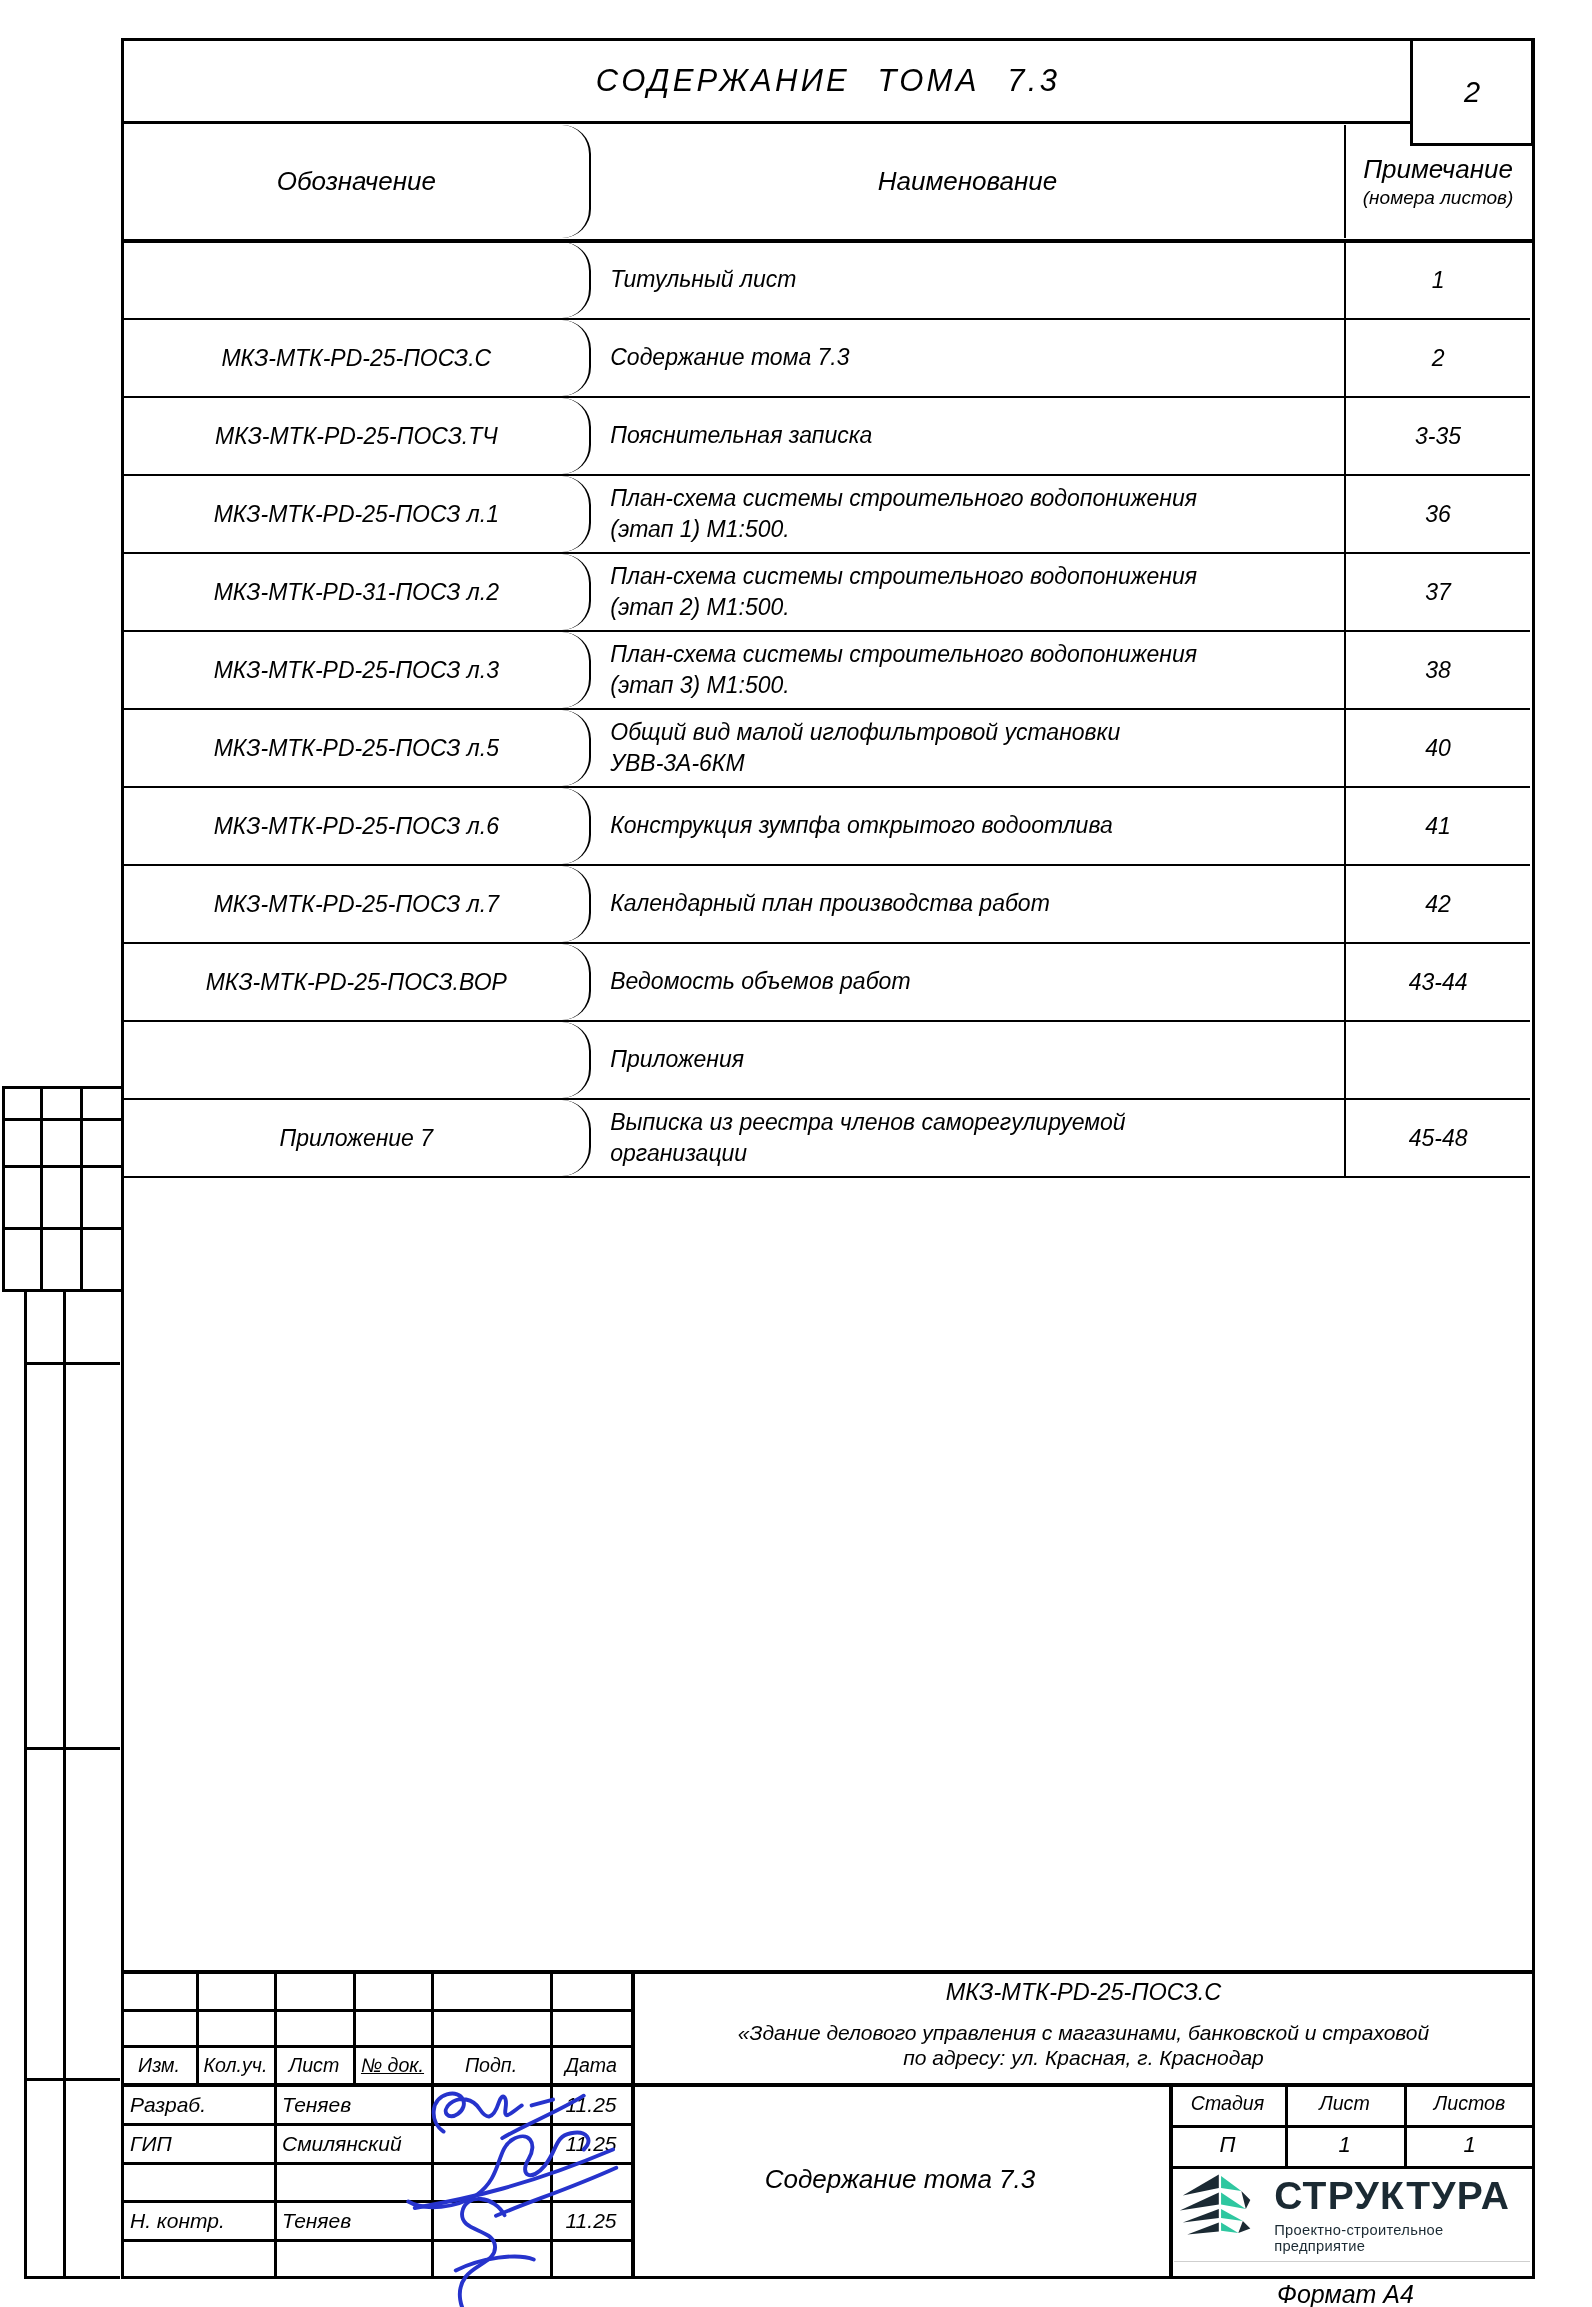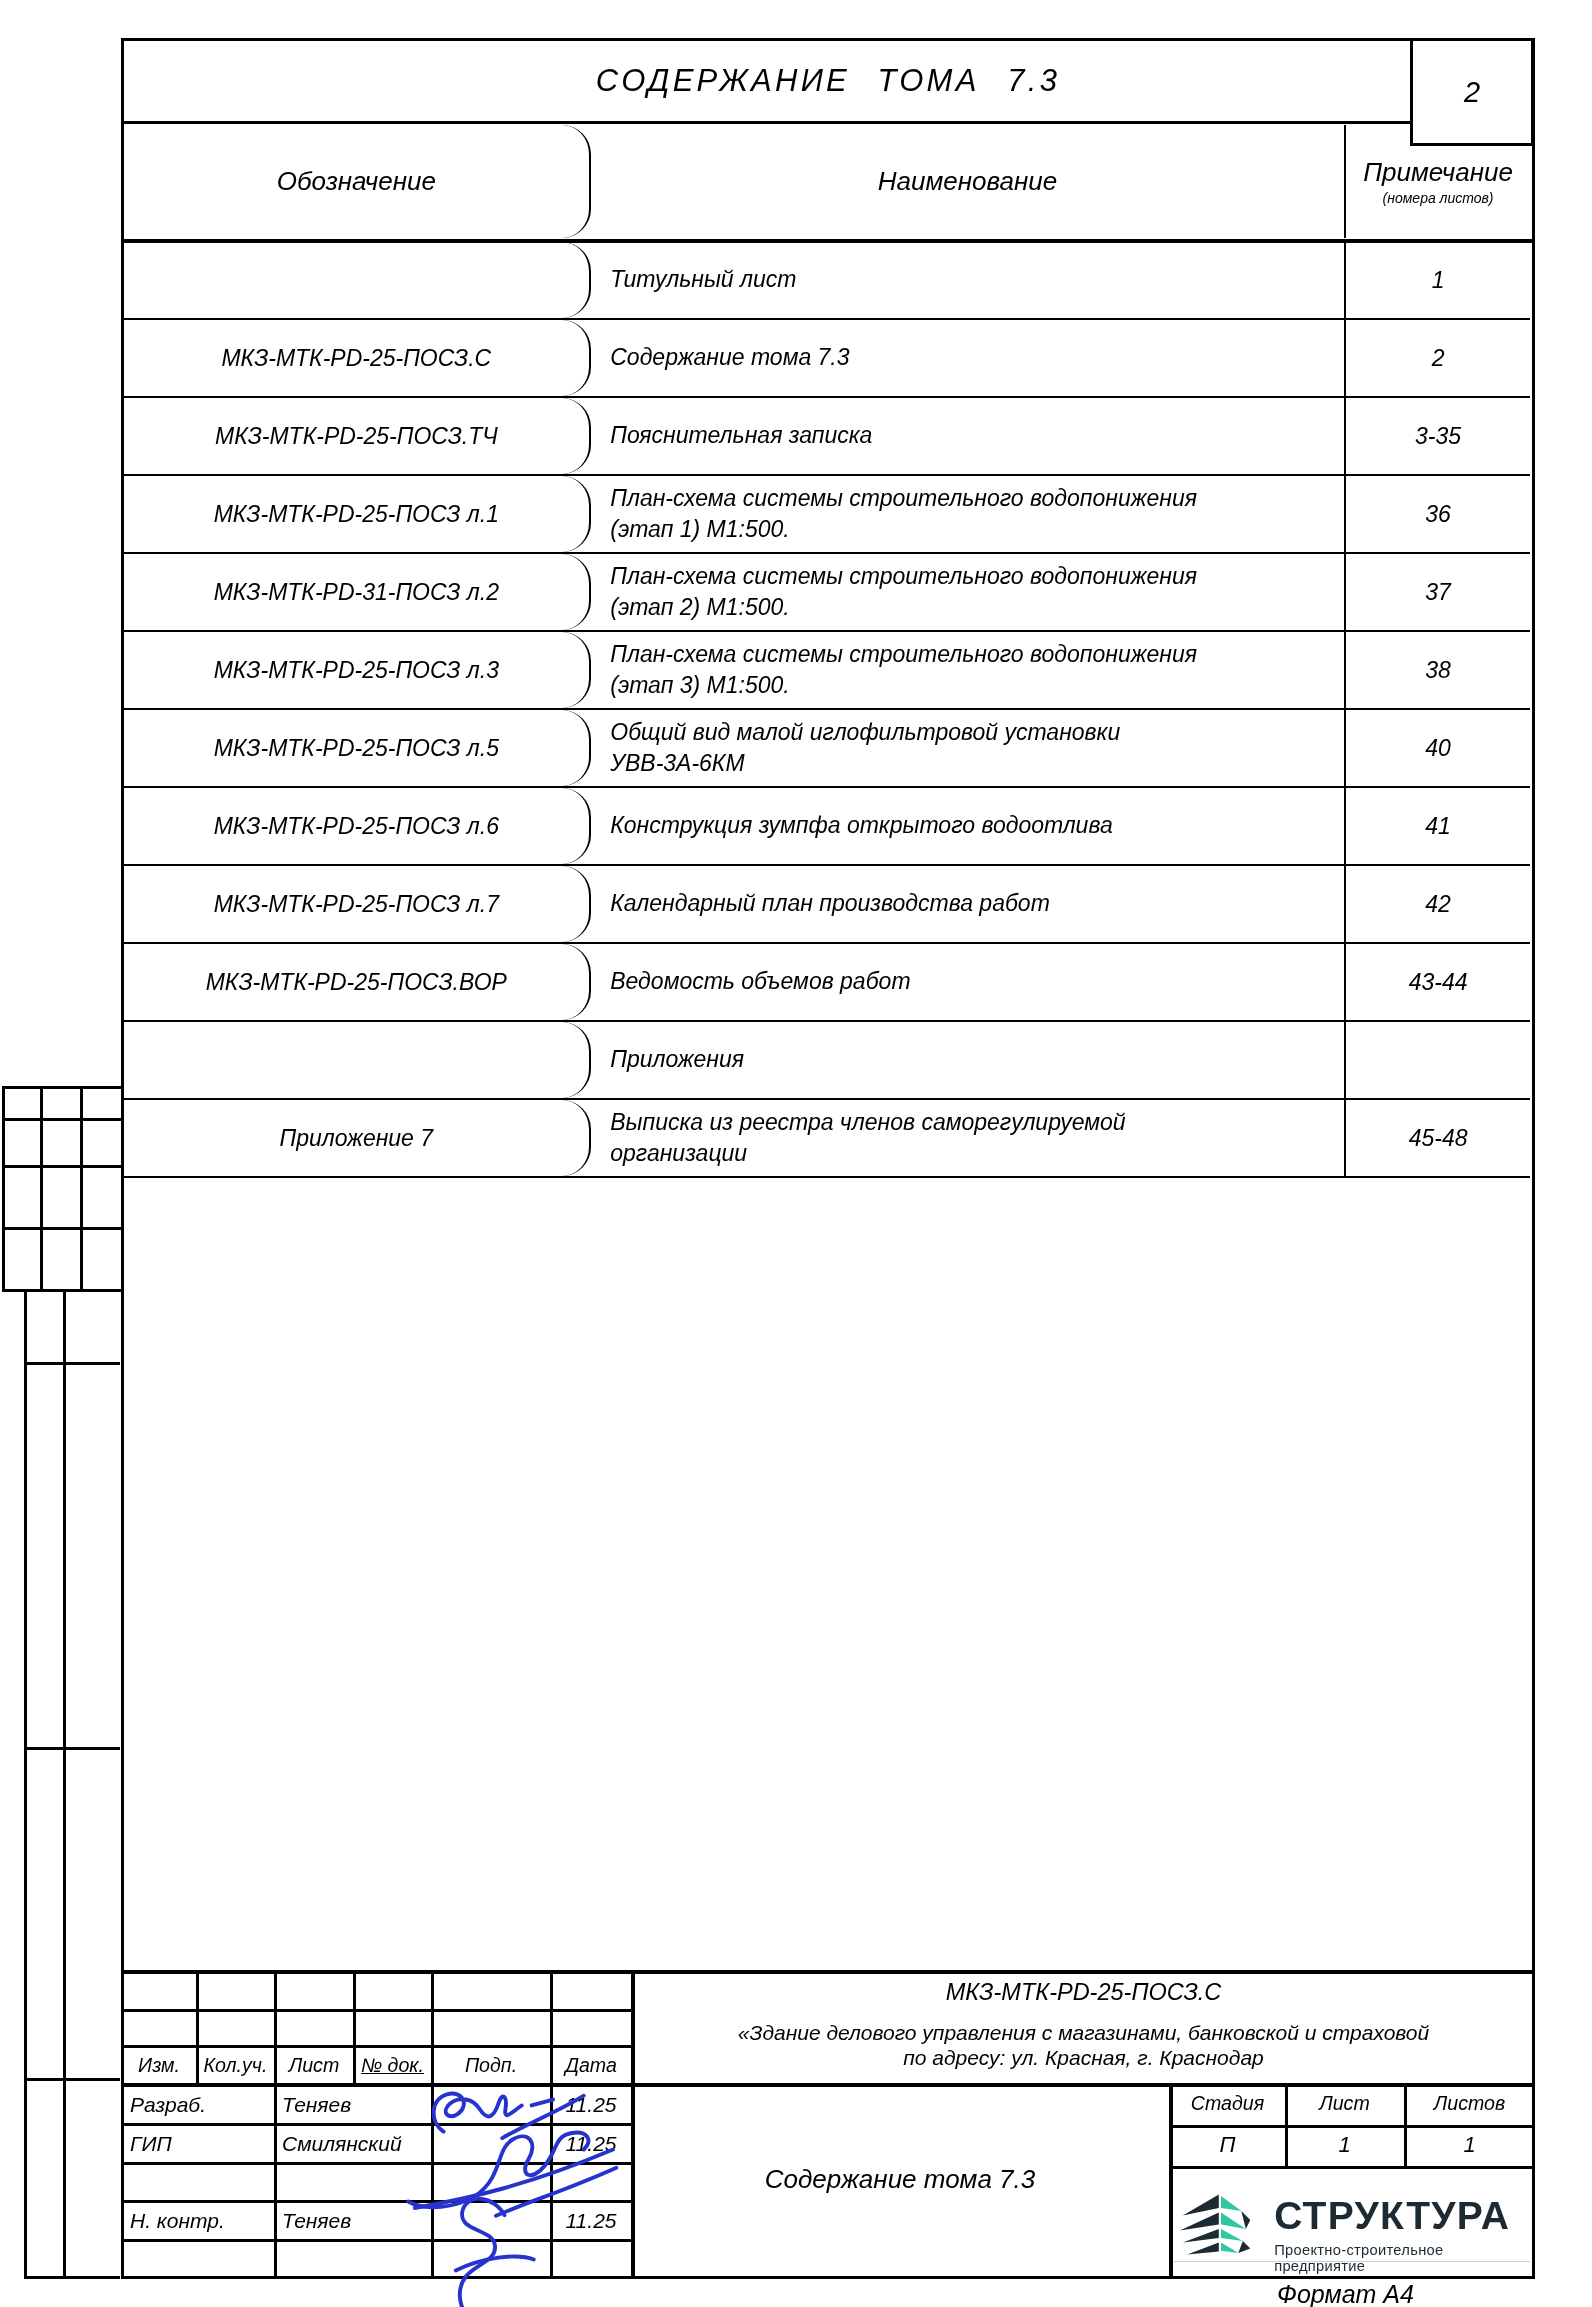--- a/index.html
+++ b/index.html
@@ -20,32 +20,32 @@
            font-style:italic;font-size:29px;}
   
   .thead{position:absolute;left:124px;top:125px;width:1406px;height:113px;display:flex;}
   .tbody{position:absolute;left:124px;top:242px;width:1406px;}
   .toc-row{display:flex;height:78px;border-bottom:2.6px solid #000;box-sizing:border-box;}
   .c1{width:467px;border-right:2.6px solid #000;box-sizing:border-box;border-radius:29px;}
   .c2{width:756px;border-right:2.6px solid #000;box-sizing:border-box;}
   .c3{width:184px;text-align:right;}
   .hc{display:flex;flex-direction:column;align-items:center;justify-content:center;
       font-style:italic;font-size:26px;}
-  .hc .sub{font-size:14px;margin-top:2.6px;}
+  .hc .sub{font-size:19px;margin-top:2.6px;}
   .toc-cell{display:flex;align-items:center;justify-content:center;
             font-style:italic;font-size:23px;text-align:center;}
   .toc-cell.name{justify-content:flex-start;text-align:left;padding-left:19.6px;
                  padding-right:10.4px;white-space:pre-line;line-height:1.35;}
   
   .s30{font-size:19.6px;} .s32{font-size:21px;} .s34{font-size:22px;}
   .s36{font-size:23.5px;} .s40{font-size:26px;}
   .namelines{flex-direction:column;line-height:1.18;font-size:21px;}
   .sig{position:absolute;z-index:5;}
   .logo{position:absolute;left:1173px;top:2170px;width:357px;height:90px;
-        display:flex;align-items:center;z-index:2;margin-top:20px;}
+        display:flex;align-items:center;z-index:2;}
   .logo-text{display:flex;flex-direction:column;margin-left:6.5px;}
   .logo-name{font-size:39px;font-weight:800;letter-spacing:1.3px;color:var(--logo-dark);
              font-style:normal;line-height:1;}
   .logo-tag{font-size:14.7px;color:var(--logo-dark);font-style:normal;margin-top:6.5px;
             letter-spacing:0.3px;}
   .grayline{position:absolute;left:1174px;top:2261px;width:356px;height:1.3px;background:#cfcfcf;}
 </style>
 </head>
 <body>
 

